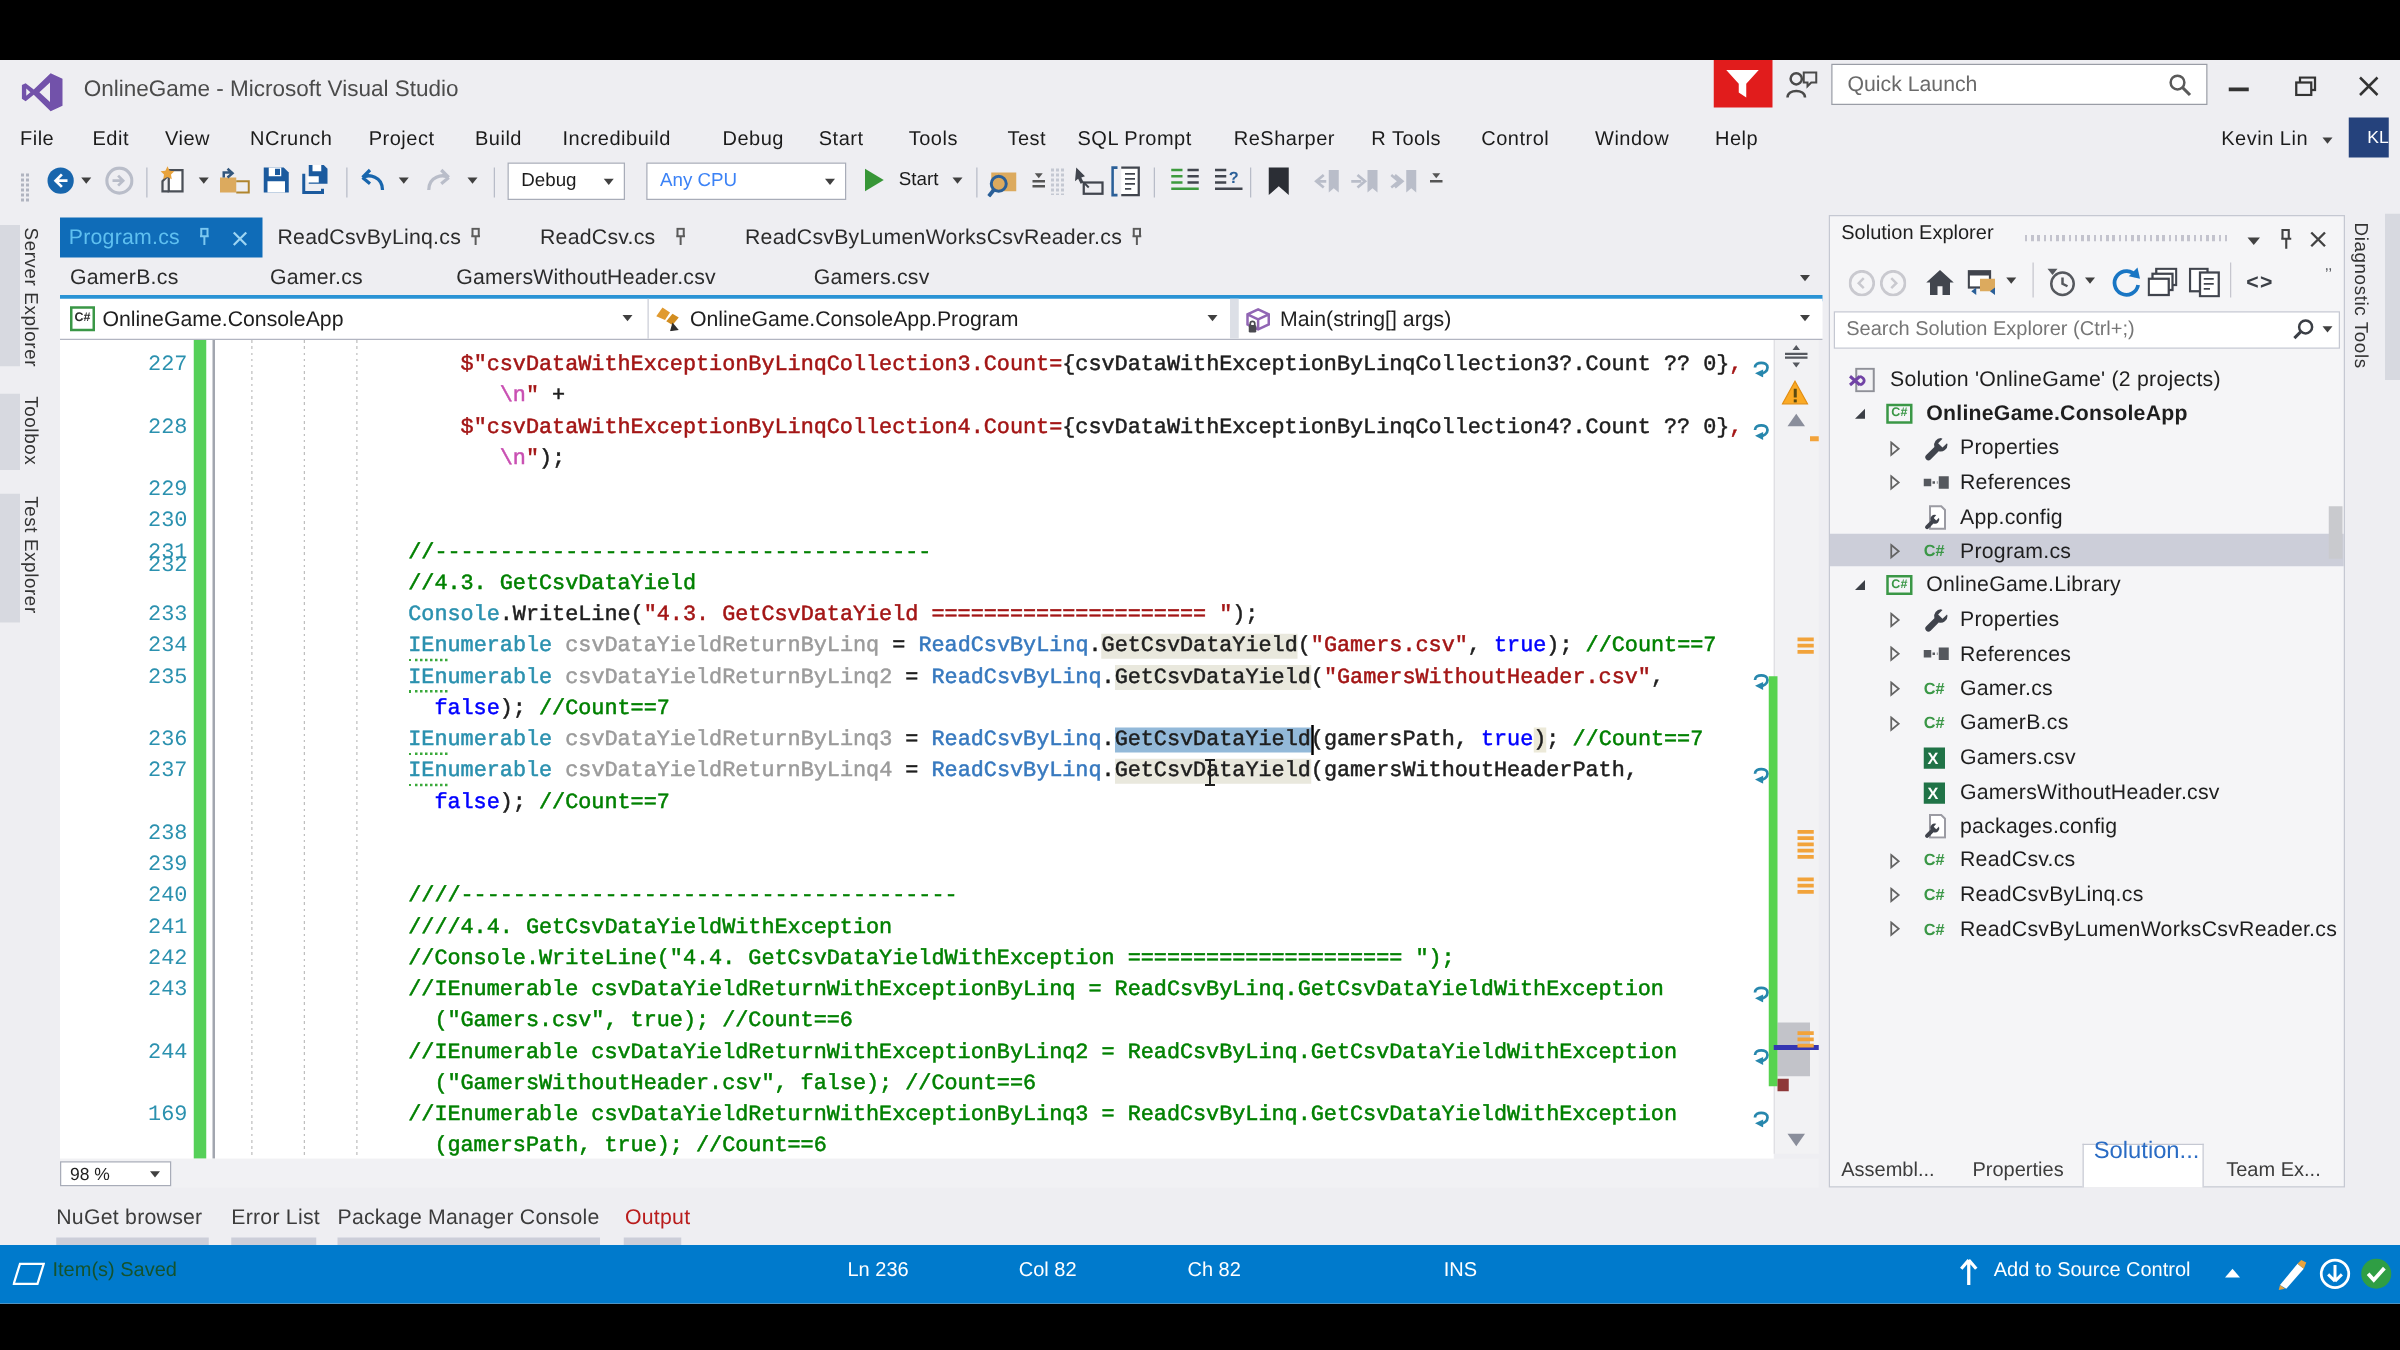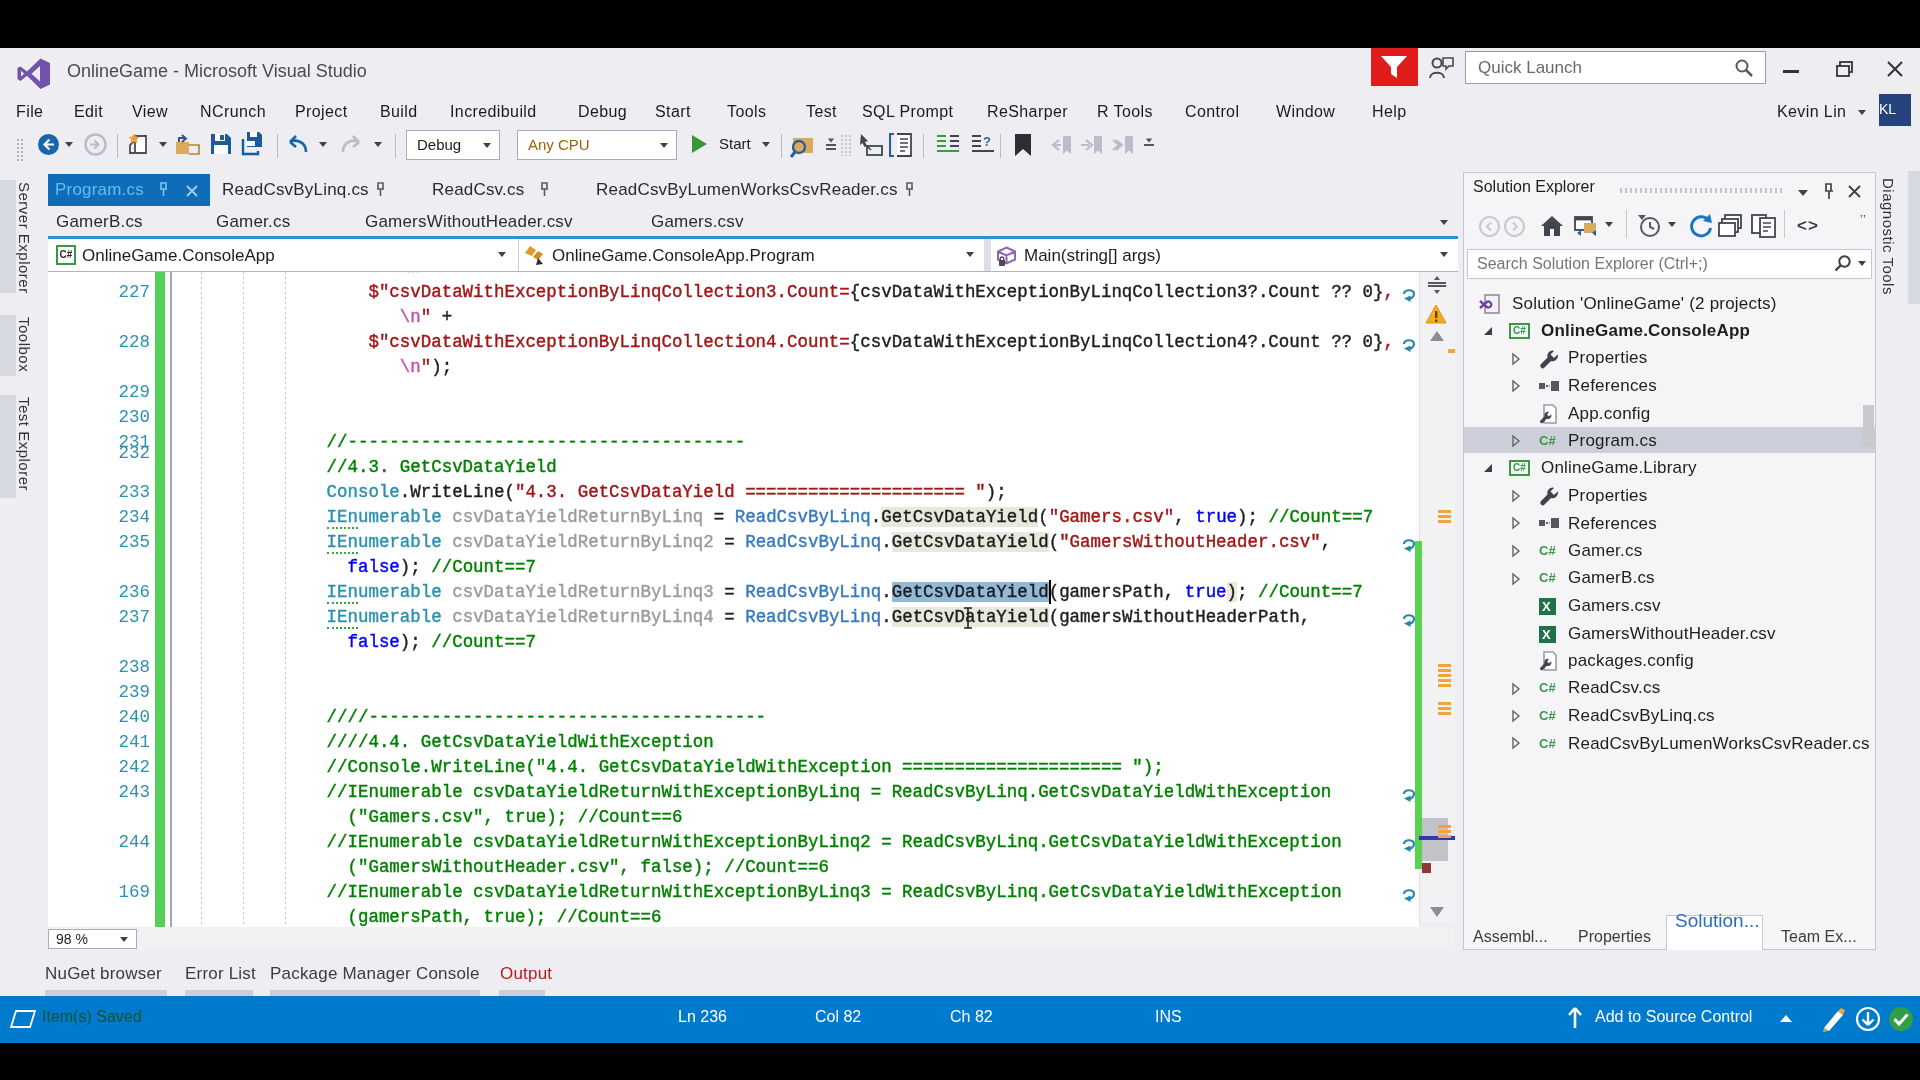--- a/index.html
+++ b/index.html
@@ -62,21 +62,21 @@
 <span class="a" style="left:806px">Test</span>
 <span class="a" style="left:862px">SQL Prompt</span>
 <span class="a" style="left:987px">ReSharper</span>
 <span class="a" style="left:1097px">R Tools</span>
 <span class="a" style="left:1185px">Control</span>
 <span class="a" style="left:1276px">Window</span>
 <span class="a" style="left:1372px">Help</span>
 <span class="a" style="left:1777px">Kevin Lin</span>
 <span class="car a" style="left:1858px;top:7px"></span>
 </div>
-<div class="a" style="left:1879px;top:46px;width:32px;height:32px;background:#25427c;color:#fff;font-size:14px;text-align:left;line-height:31px">KL</div>
+<div class="a" style="left:1879px;top:46px;width:32px;height:32px;background:#25427c;color:#fff;font-size:14px;text-align:right;line-height:31px">KL</div>
 
 <div class="a" style="top:80px;left:0;width:1920px;height:44px">
 <div class="a" style="left:16px;top:10px;width:8px;height:24px;background:radial-gradient(circle at 2px 2px,#b0b4c0 1.2px,transparent 1.4px) 0 0/4px 4px"></div>
 <svg class="a" style="left:37px;top:5px" width="23" height="23" viewBox="0 0 23 23">
           <circle cx="11.5" cy="11.5" r="10.5" fill="#1866ad"></circle>
           <path d="M12.5 6.5 L7.5 11.5 L12.5 16.5 M7.5 11.5 H17" stroke="#fff" stroke-width="2.2" fill="none"></path>
         </svg>
 <span class="car a" style="left:65px;top:14px"></span>
 <svg class="a" style="left:84px;top:5px" width="23" height="23" viewBox="0 0 23 23">
           <circle cx="11.5" cy="11.5" r="10" fill="none" stroke="#b9bdc9" stroke-width="2.5"></circle>
@@ -113,21 +113,21 @@
 <span class="car a" style="left:319px;top:14px"></span>
 <svg class="a" style="left:339px;top:5px" width="25" height="24" viewBox="0 0 25 24">
           <path d="M4 19 C4 8 15 6 20 9 M20 9 L14 3 M20 9 L14 14" fill="none" stroke="#b9bdc9" stroke-width="2.6"></path>
         </svg>
 <span class="car a" style="left:374px;top:14px"></span>
 <div class="sep a" style="left:395px;top:6px;height:24px"></div>
 <div class="a" style="left:406px;top:2px;width:94px;height:30px;background:#fff;border:1px solid #a8acb8;font-size:15px;color:#1b1b1b">
           <span style="position:absolute;left:10px;top:5px">Debug</span>
           <span class="car a" style="left:76px;top:12px"></span>
         </div>
-<div class="a" style="left:517px;top:2px;width:160px;height:30px;background:#fff;border:1px solid #a8acb8;font-size:15px;color:#a16207">
+<div class="a" style="left:517px;top:2px;width:160px;height:30px;background:#fff;border:1px solid #a8acb8;font-size:15px;color:#3b82f6">
           <span style="position:absolute;left:10px;top:5px">Any CPU</span>
           <span class="car a" style="left:142px;top:12px"></span>
         </div>
 <svg class="a" style="left:691px;top:6px" width="17" height="20" viewBox="0 0 17 20">
           <path d="M1 1 L16 10 L1 19 Z" fill="#379637"></path>
         </svg>
 <div class="a" style="left:719px;top:7px;font-size:15px;color:#1b1b1b">Start</div>
 <span class="car a" style="left:762px;top:14px"></span>
 <div class="sep a" style="left:781px;top:6px;height:24px"></div>
 <svg class="a" style="left:789px;top:4px" width="27" height="26" viewBox="0 0 27 26">

